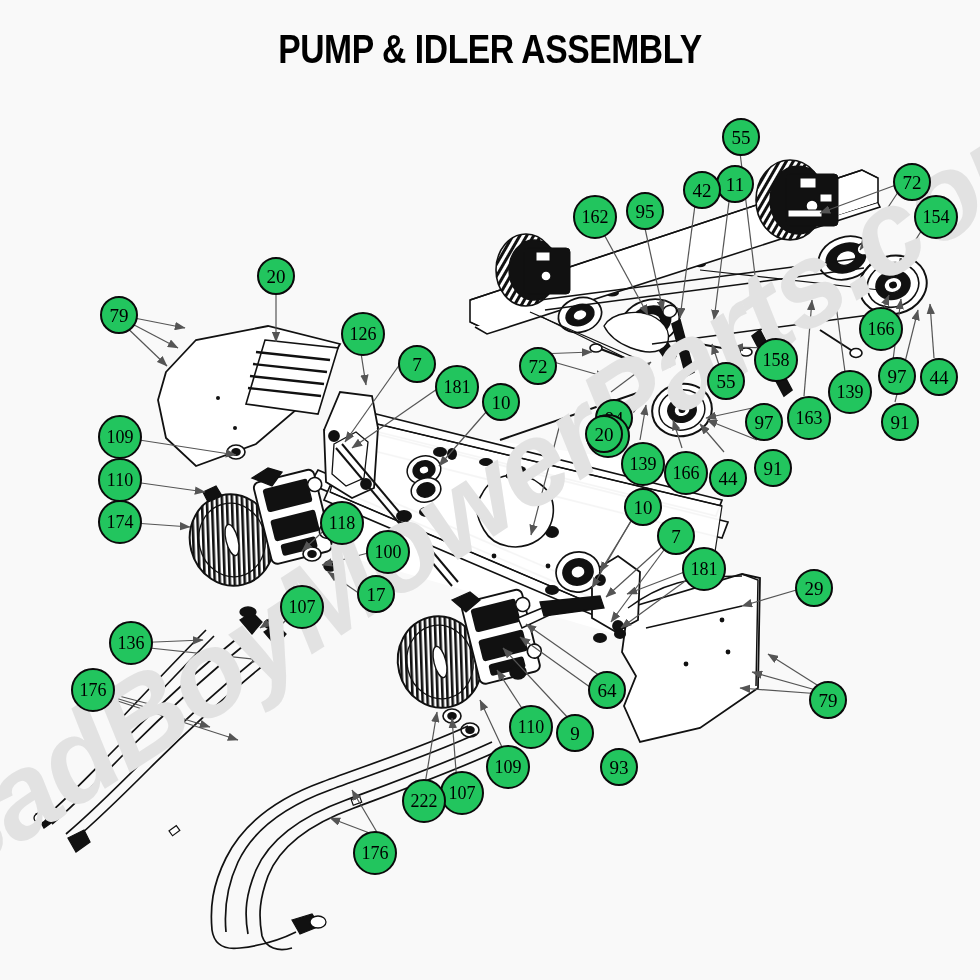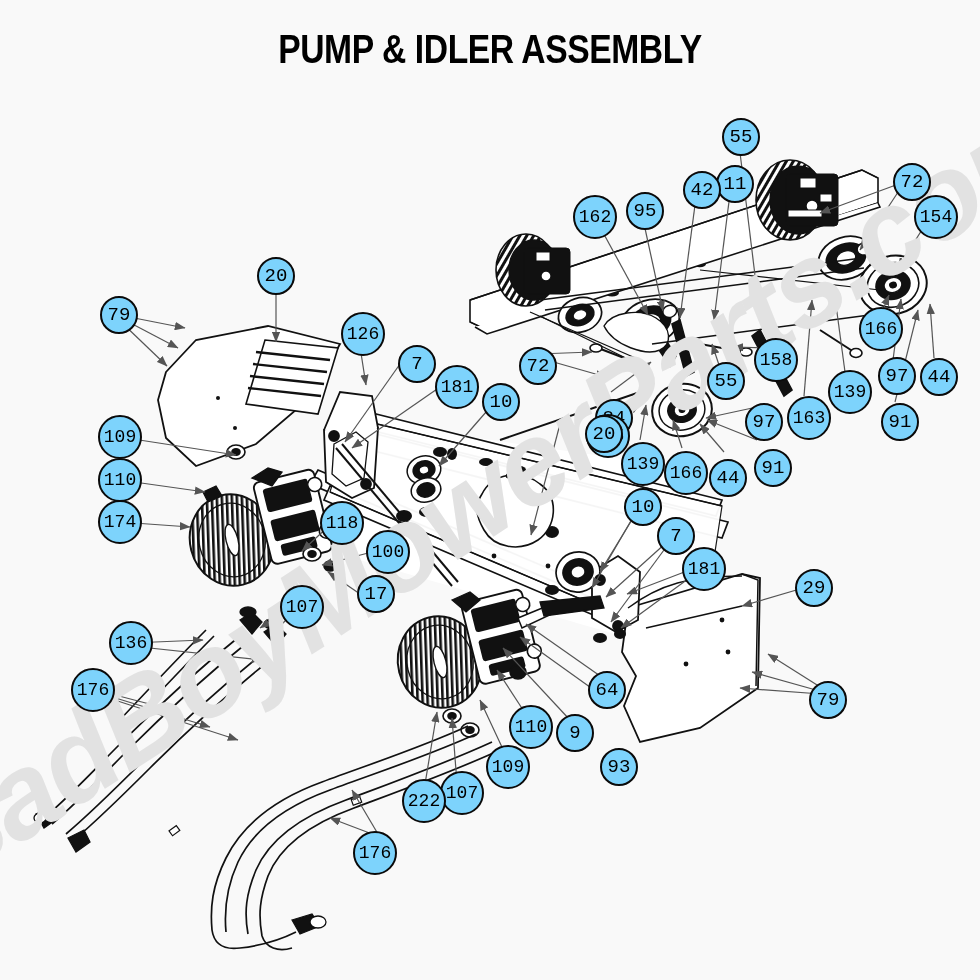--- a/index.html
+++ b/index.html
@@ -16,24 +16,24 @@
     position:absolute;top:26px;left:0;width:980px;text-align:center;
     font-family:"Liberation Sans",sans-serif;
     font-weight:bold;font-size:41px;letter-spacing:-0.5px;
     color:#000;
     transform:scaleX(0.82);transform-origin:50% 50%;
     white-space:nowrap;
   }
   #art{position:absolute;inset:0;}
   .callout{
     position:absolute;width:38px;height:38px;border-radius:50%;
-    background:#7dd3fc;border:2.4px solid #0a0a0a;
+    background:#22c55e;border:2.4px solid #0a0a0a;
     box-sizing:border-box;
     display:flex;align-items:center;justify-content:center;
-    font-family:Liberation Mono, monospace;
+    font-family:Liberation Serif, serif;
     font-size:19px;color:#000;line-height:1;
     z-index:40;
   }
   .callout.w3{width:44px;height:44px;font-size:18px;}
   .wm{
     position:absolute;left:50%;top:50%;
     transform:translate(-50%,-50%) rotate(-33deg);
     font-family:"Liberation Sans",sans-serif;
     font-weight:bold;font-style:italic;
     font-size:118px;letter-spacing:-2px;

